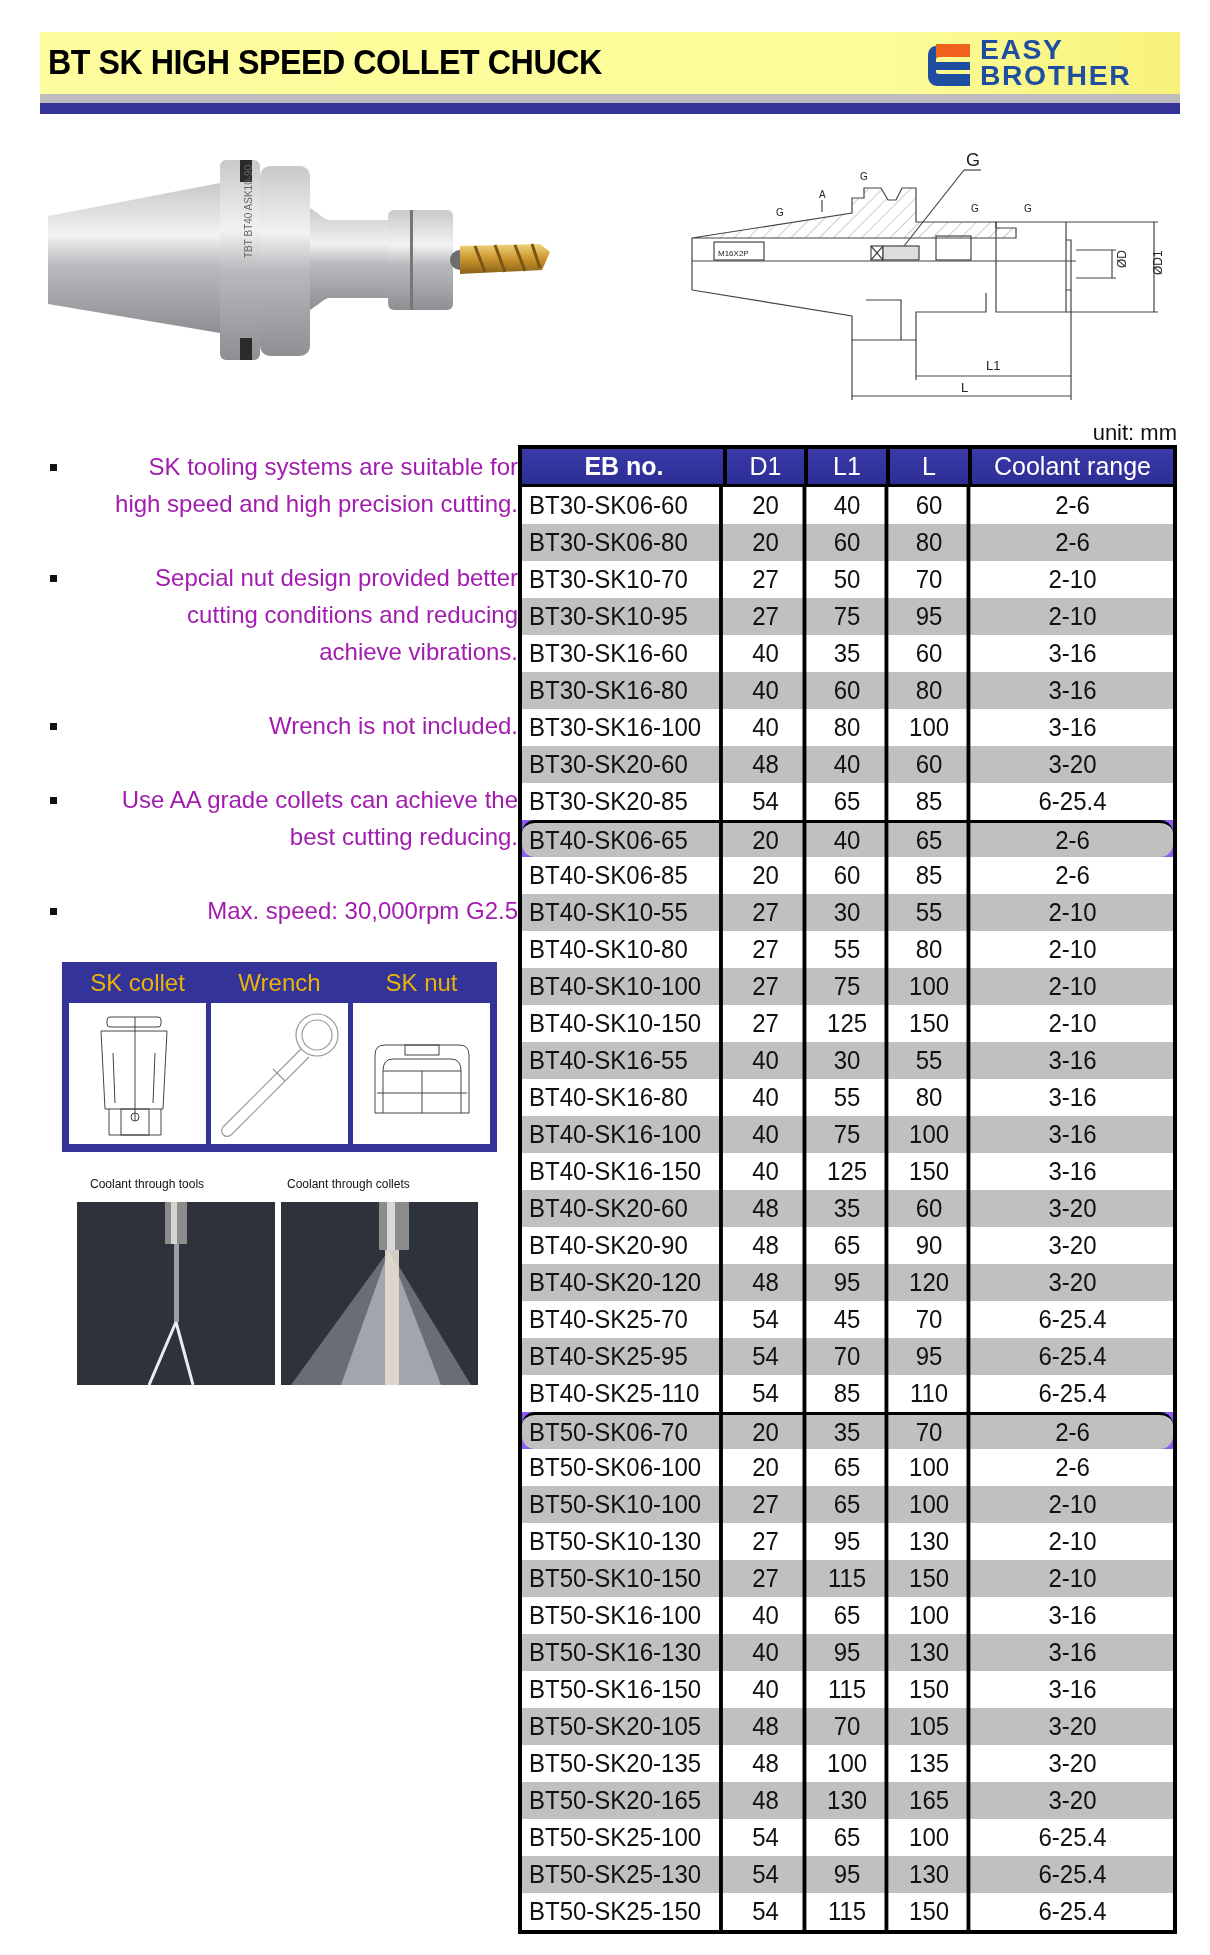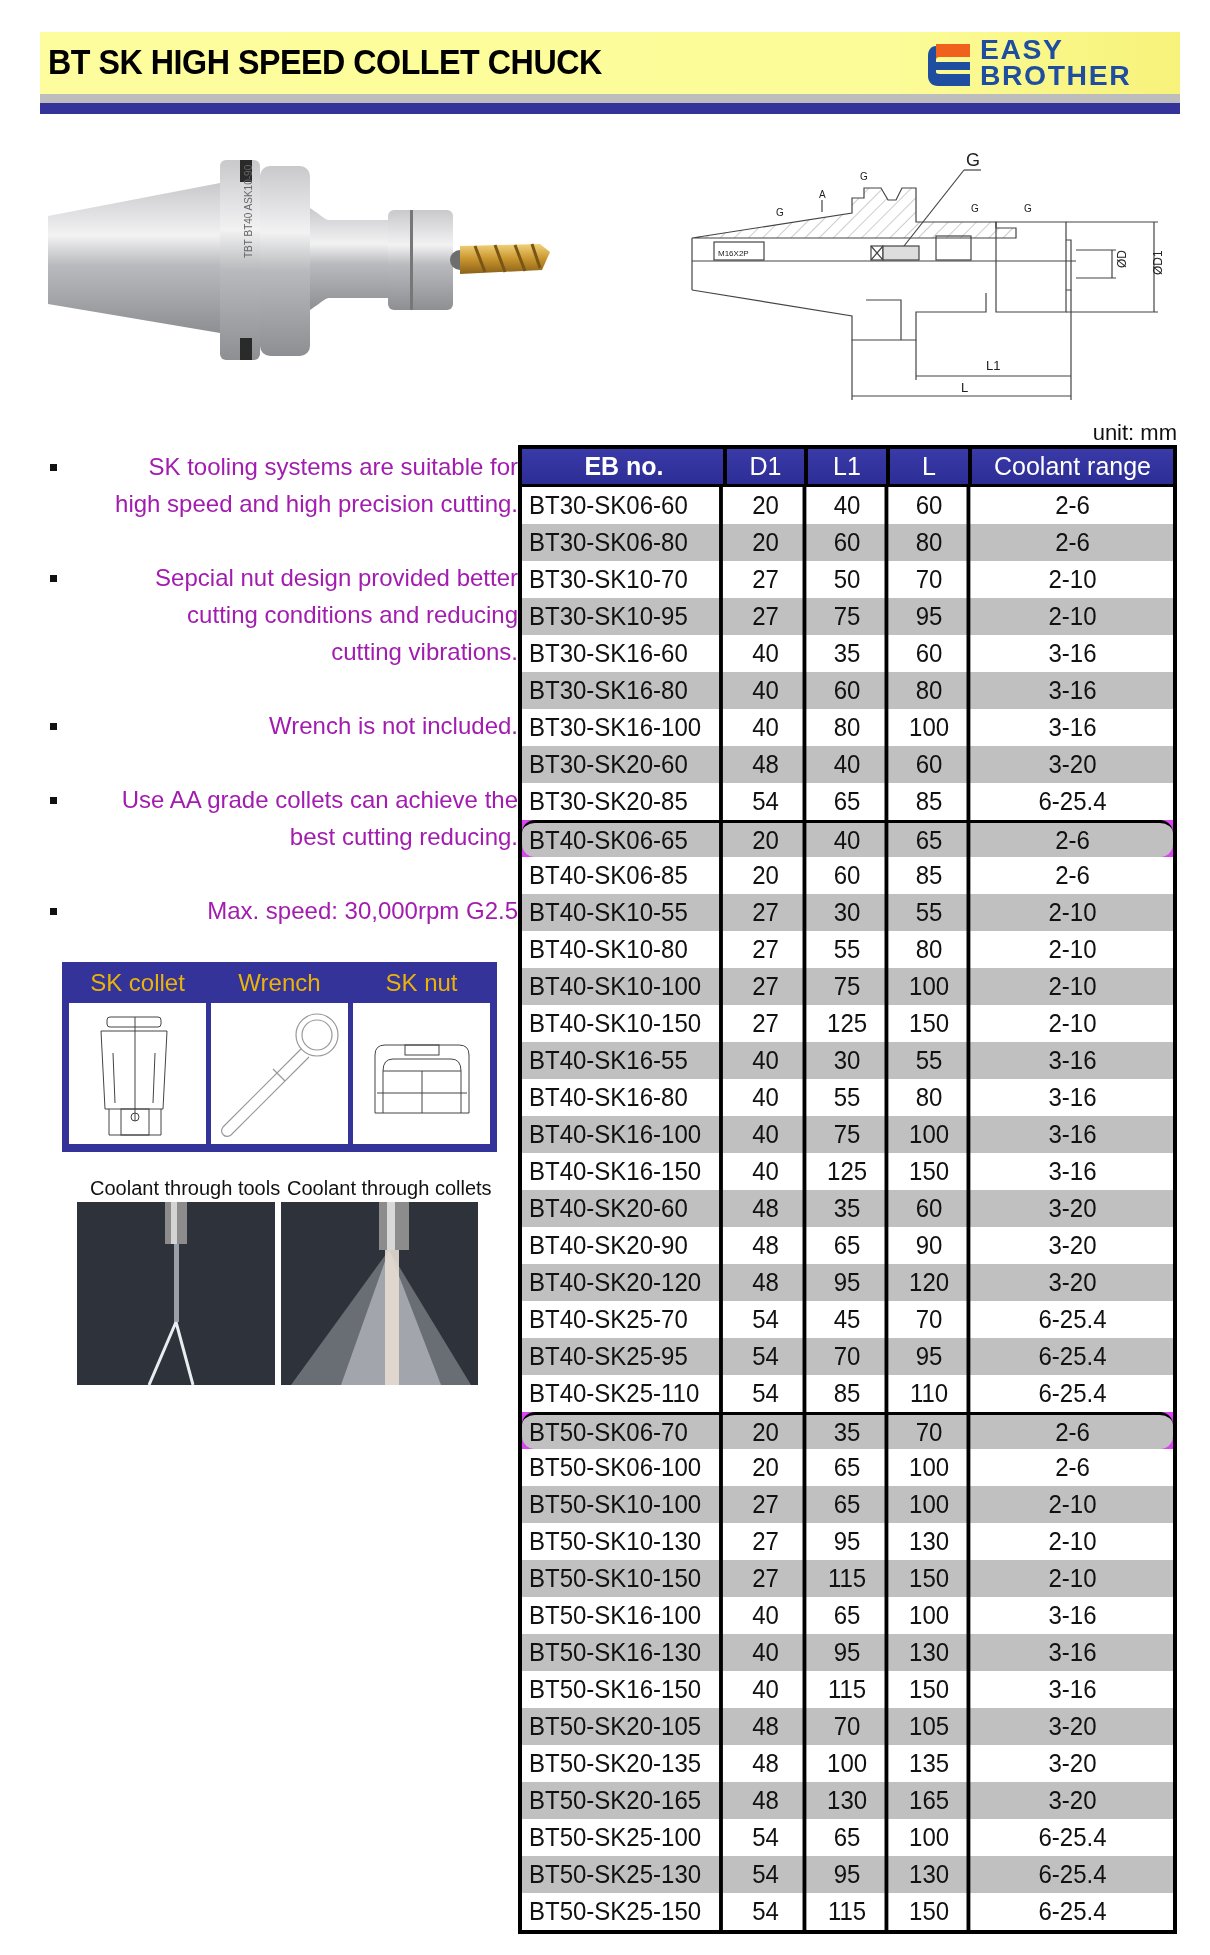--- a/index.html
+++ b/index.html
@@ -27,26 +27,26 @@
   .bullet { position:relative; padding-left:22px; font-size:24px; line-height:37px; color:#a21caf; margin-bottom:37px;text-align:right; }
   .bullet .sq { position:absolute; left:2px; top:16px; width:7px; height:7px; background:#111; }
 
   
   #acc-box { left:62px; top:962px; width:435px; height:190px; background:#333399; }
   .acc-cell { position:absolute; top:0; width:137px; height:190px; }
   .acc-label { position:absolute; left:0; right:0; top:6px; text-align:center; color:#eab308; font-size:24px; line-height:30px; }
   .acc-img { position:absolute; top:41px; left:0; width:137px; height:141px; background:#fff; }
 
   
-  .cool-cap { font-size:20px; color:#111; white-space:nowrap; }
+  .cool-cap { font-size:12px; color:#111; white-space:nowrap; }
   .cool-img { background:#2b3038; overflow:hidden; }
 
   
   #unit-label { right:33px; top:420px; font-size:22px; color:#111; }
-  #spec-table { left:518px; top:445px; width:659px; border:4px solid #000; box-sizing:border-box; background:#d946ef; }
+  #spec-table { left:518px; top:445px; width:659px; border:4px solid #000; box-sizing:border-box; background:#8b5cf6; }
   .trow { display:flex; height:37px; box-sizing:border-box; }
   .thead { background:linear-gradient(180deg,#3a3aa8,#2d2d96); height:38px; border-bottom:3px solid #000; }
   .thead .c { color:#fff; font-size:25px; }
   .thead .c0 { font-weight:bold; }
   .c { display:flex; align-items:center; justify-content:center; font-size:25px; white-space:nowrap; box-sizing:border-box; }
   .c0 { width:205px; justify-content:flex-start; padding-left:3px; border-right:4px solid #000; }
   .thead .c0 { justify-content:center; }
   .c1 { width:81px; border-right:4px solid #000; }
   .c2 { width:82px; border-right:4px solid #000; }
   .c3 { width:82px; border-right:4px solid #000; }
@@ -164,21 +164,21 @@
 <div class="abs" id="features">
   <div class="bullet">
     <span class="sq"></span>
     <div>SK tooling systems are suitable for</div>
     <div>high speed and high precision cutting.</div>
   </div>
   <div class="bullet">
     <span class="sq"></span>
     <div>Sepcial nut design provided better</div>
     <div>cutting conditions and reducing</div>
-    <div>cutting vibrations.</div>
+    <div>achieve vibrations.</div>
   </div>
   <div class="bullet">
     <span class="sq"></span>
     <div>Wrench is not included.</div>
   </div>
   <div class="bullet">
     <span class="sq"></span>
     <div>Use AA grade collets can achieve the</div>
     <div>best cutting reducing.</div>
   </div>

